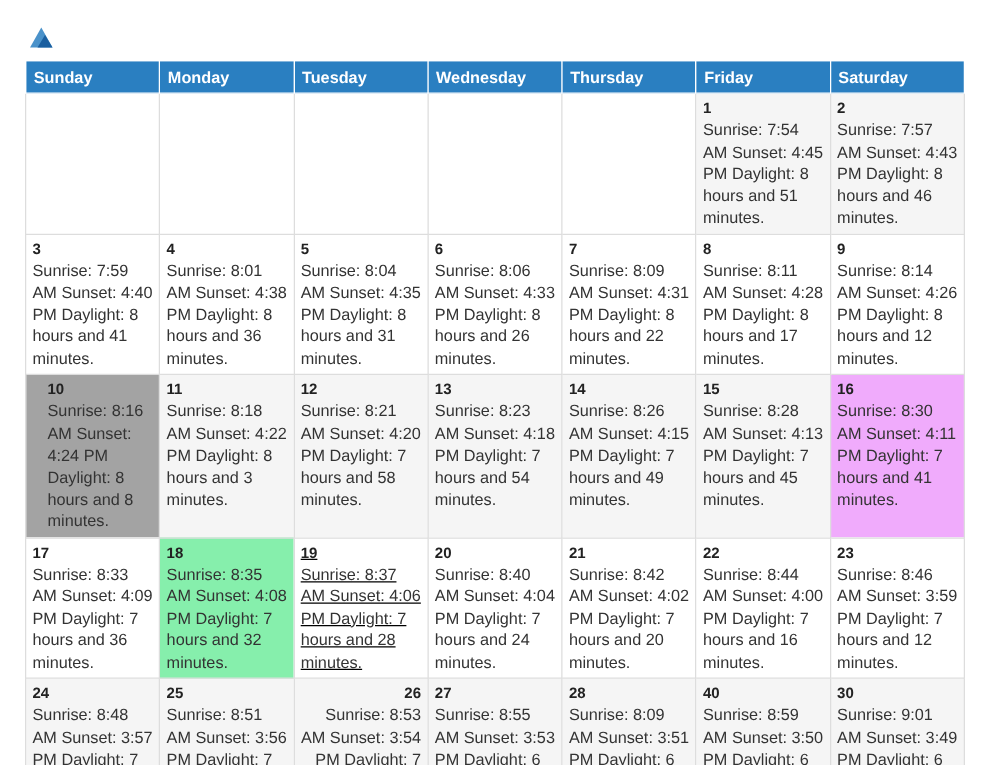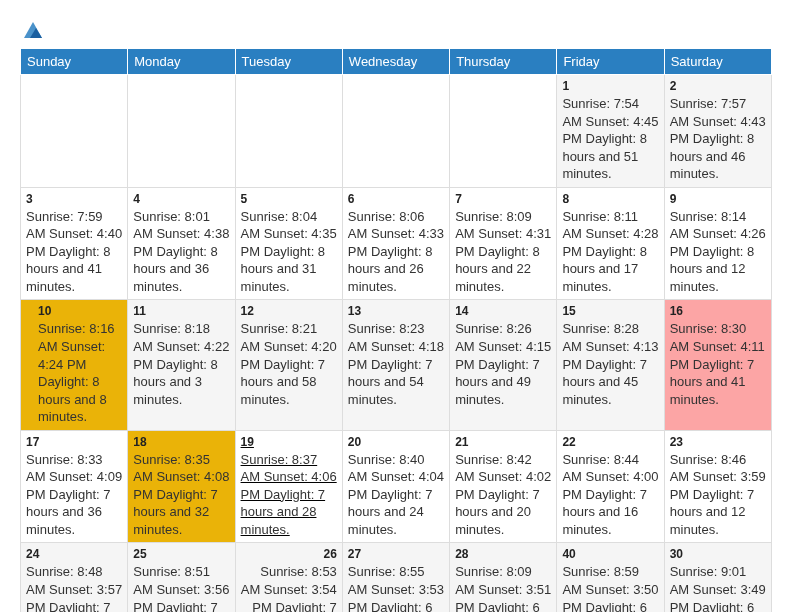--- a/index.html
+++ b/index.html
@@ -52,21 +52,21 @@
       width: 100%;
       border-collapse: collapse;
       font-size: 11px;
     }
     .calendar th {
       background: #2a7fc1;
       color: #fff;
       text-align: left;
       padding: 5px 6px;
       font-size: 13px;
-      font-weight: normal;
+      font-weight: bold;
       border: 1px solid #fff;
     }
     .calendar td {
       width: calc(100% / 7);
       vertical-align: top;
       padding: 4px 5px;
       border: 1px solid #ddd;
       background: #fff;
       height: 82px;
     }
@@ -192,21 +192,21 @@
           </td>
           <td style="background: rgb(255, 255, 255);">
             <span class="day-num">9</span>
             <div class="day-info">Sunrise: 8:14 AM
 Sunset: 4:26 PM
 Daylight: 8 hours
 and 12 minutes.</div>
           </td>
         </tr>
         <tr>
-          <td style="background: #eab308; padding-left: 17px;">
+          <td style="background: #a3a3a3; padding-left: 17px;">
             <span class="day-num">10</span>
             <div class="day-info">Sunrise: 8:16 AM
 Sunset: 4:24 PM
 Daylight: 8 hours
 and 8 minutes.</div>
           </td>
           <td style="background: rgb(245, 245, 245);">
             <span class="day-num">11</span>
             <div class="day-info">Sunrise: 8:18 AM
 Sunset: 4:22 PM
@@ -234,37 +234,37 @@
 Daylight: 7 hours
 and 49 minutes.</div>
           </td>
           <td style="background: rgb(245, 245, 245);">
             <span class="day-num">15</span>
             <div class="day-info">Sunrise: 8:28 AM
 Sunset: 4:13 PM
 Daylight: 7 hours
 and 45 minutes.</div>
           </td>
-          <td style="background: #fca5a5; margin-left: 40px;">
+          <td style="background: #f0abfc; margin-left: 40px;">
             <span class="day-num">16</span>
             <div class="day-info">Sunrise: 8:30 AM
 Sunset: 4:11 PM
 Daylight: 7 hours
 and 41 minutes.</div>
           </td>
         </tr>
         <tr>
           <td style="background: rgb(255, 255, 255);">
             <span class="day-num">17</span>
             <div class="day-info">Sunrise: 8:33 AM
 Sunset: 4:09 PM
 Daylight: 7 hours
 and 36 minutes.</div>
           </td>
-          <td style="background: #eab308;">
+          <td style="background: #86efac;">
             <span class="day-num">18</span>
             <div class="day-info">Sunrise: 8:35 AM
 Sunset: 4:08 PM
 Daylight: 7 hours
 and 32 minutes.</div>
           </td>
           <td style="background: rgb(255, 255, 255); text-decoration: underline;">
             <span class="day-num">19</span>
             <div class="day-info">Sunrise: 8:37 AM
 Sunset: 4:06 PM

